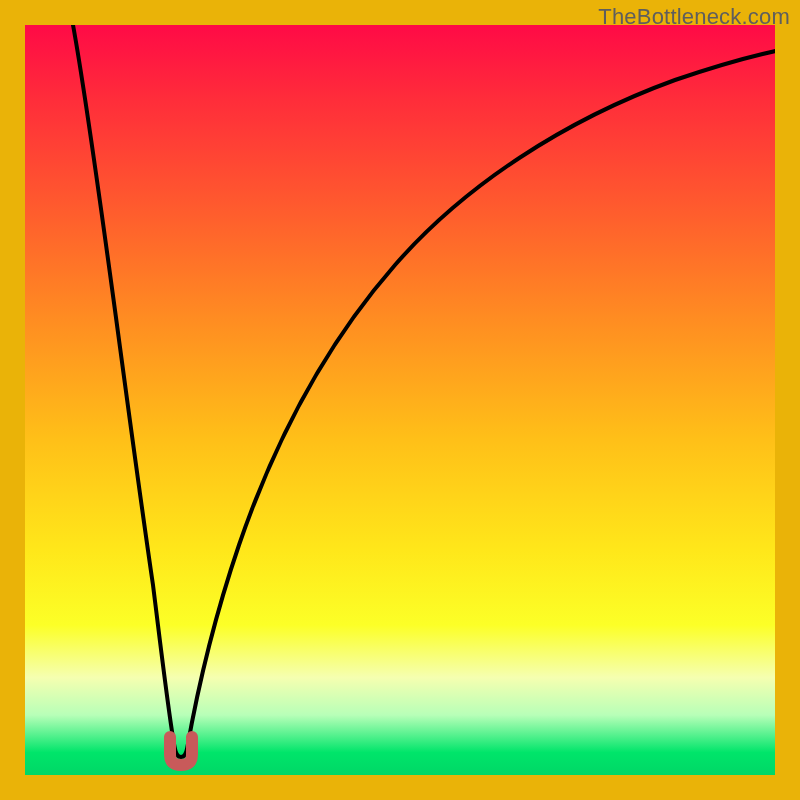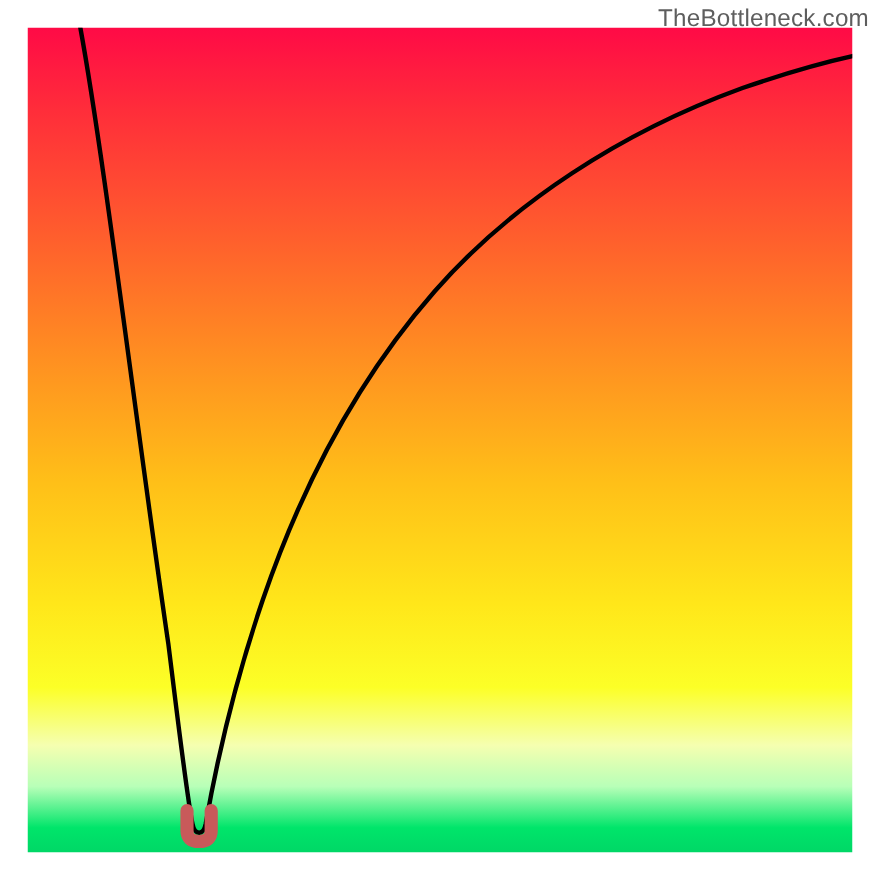--- a/index.html
+++ b/index.html
@@ -10,21 +10,21 @@
     overflow: hidden;
     background: #000;
     font-family: Arial, Helvetica, sans-serif;
   }
   .frame {
     position: absolute;
     left: 0;
     top: 0;
     width: 800px;
     height: 800px;
-    background: #ffffff;
+    background: #eab308;
   }
   .plot {
     position: absolute;
     left: 25px;
     top: 25px;
     width: 750px;
     height: 750px;
     overflow: hidden;
   }
   .gradient {

